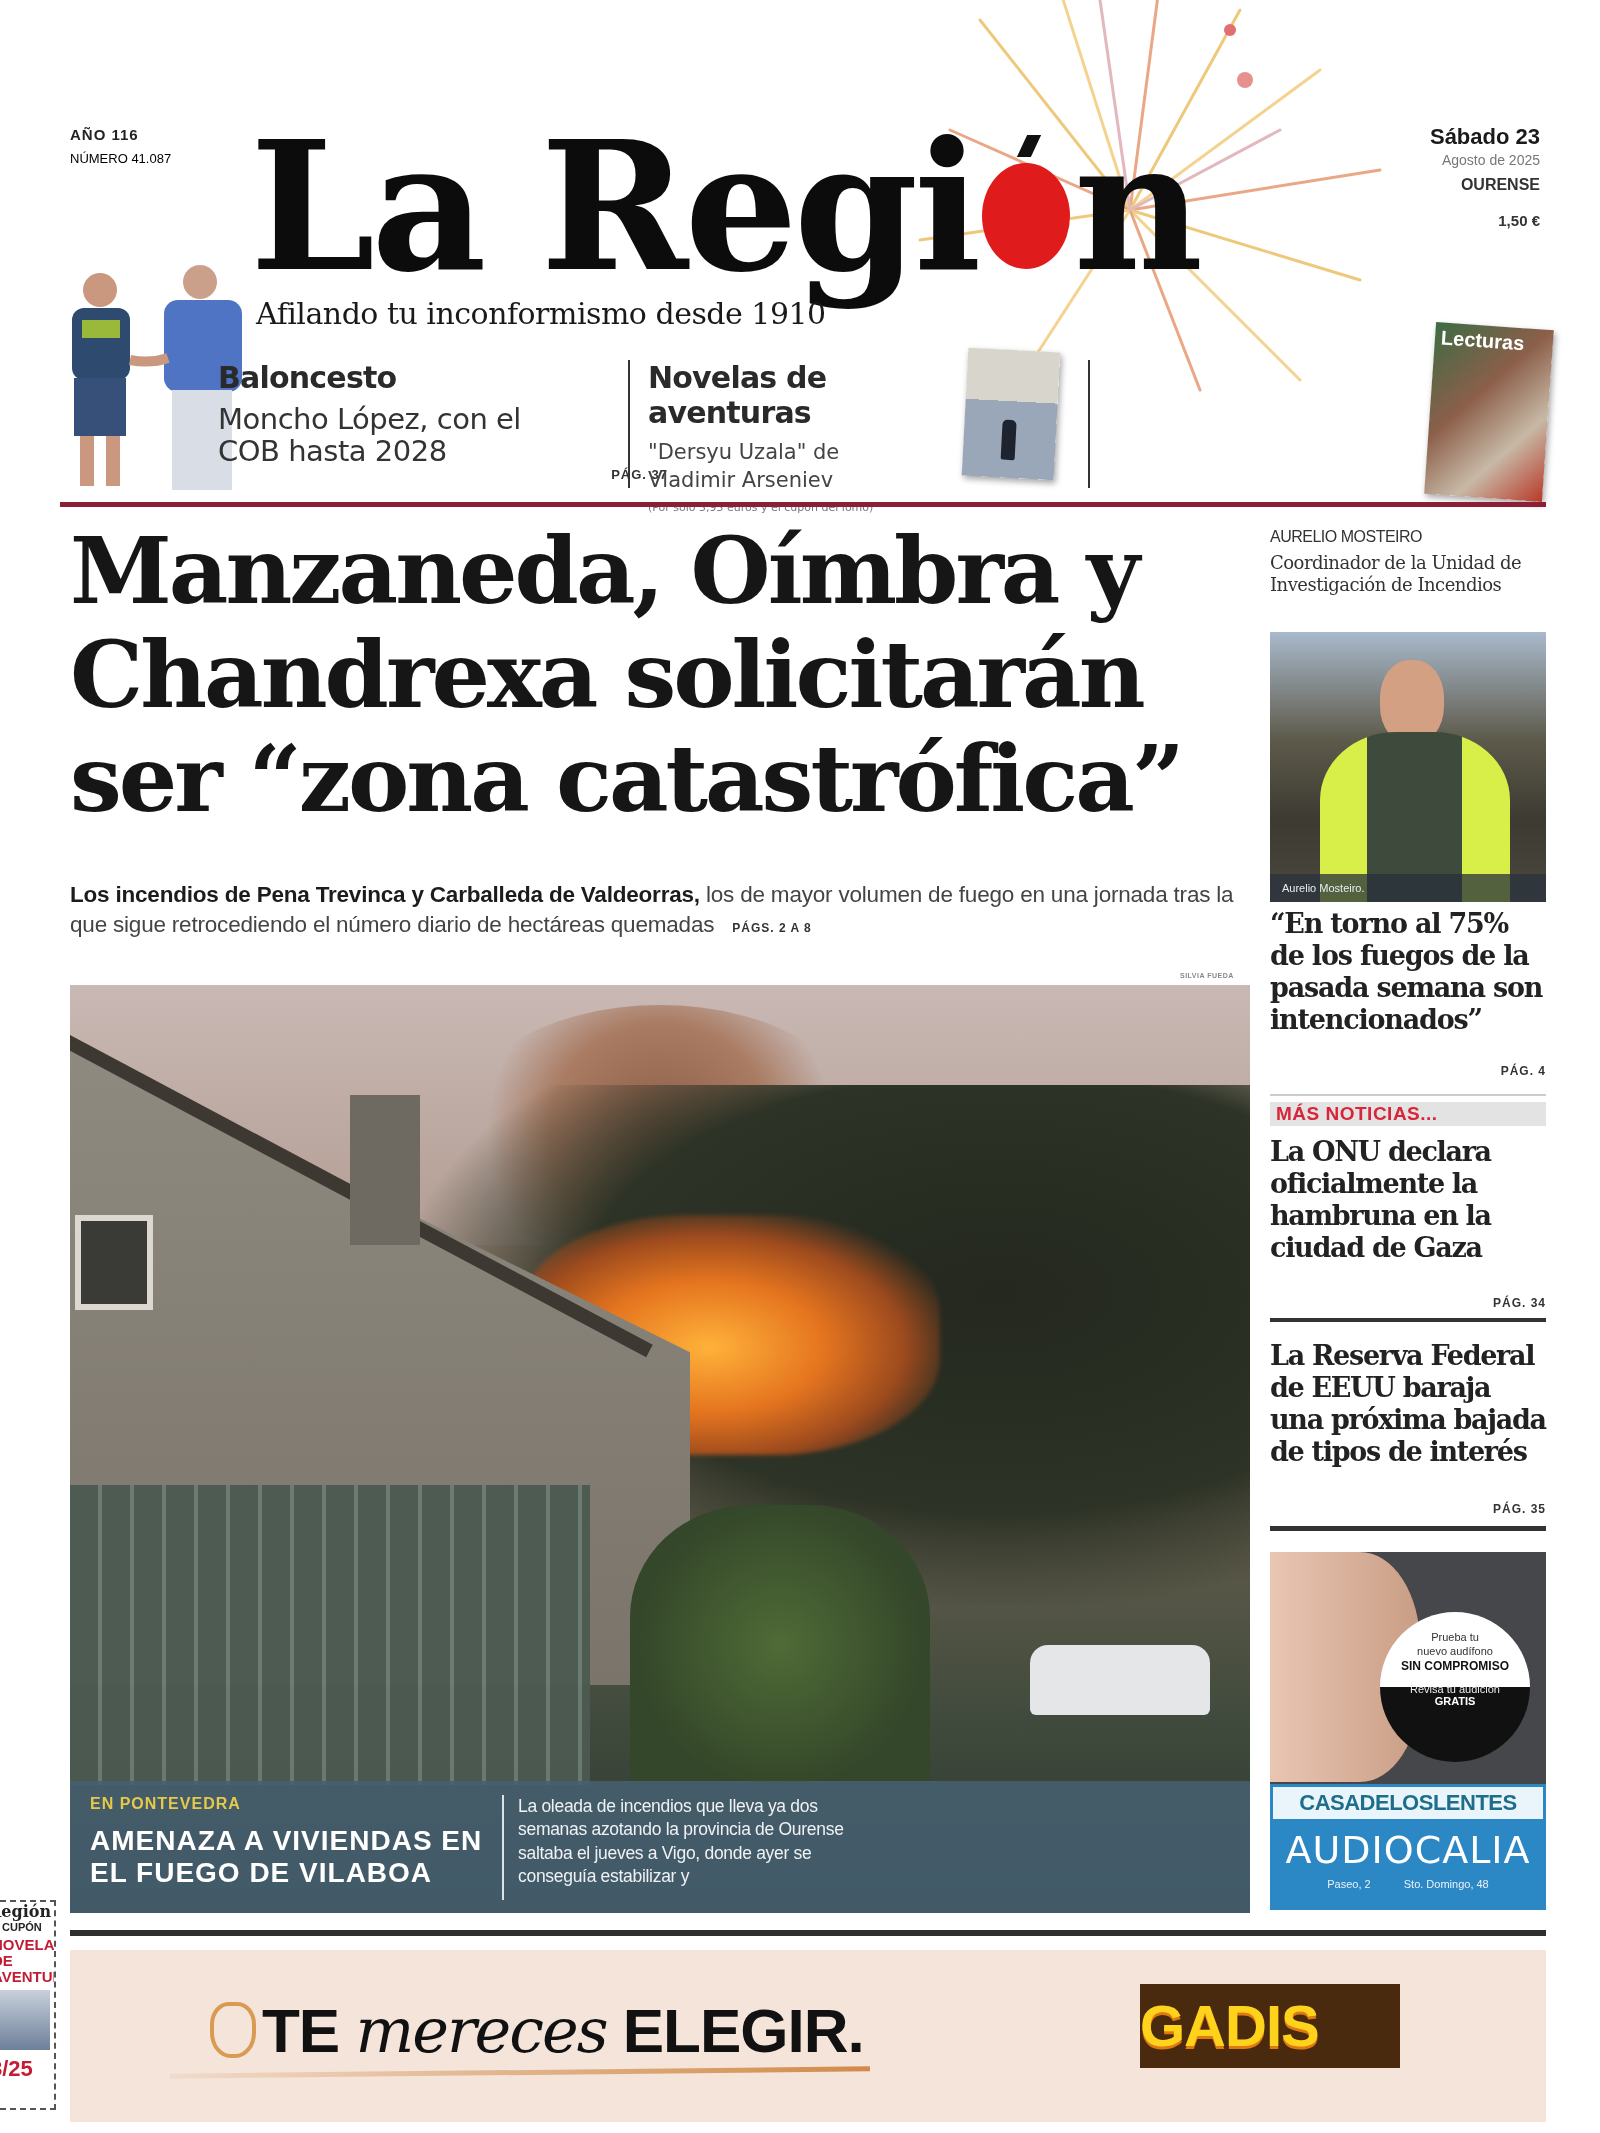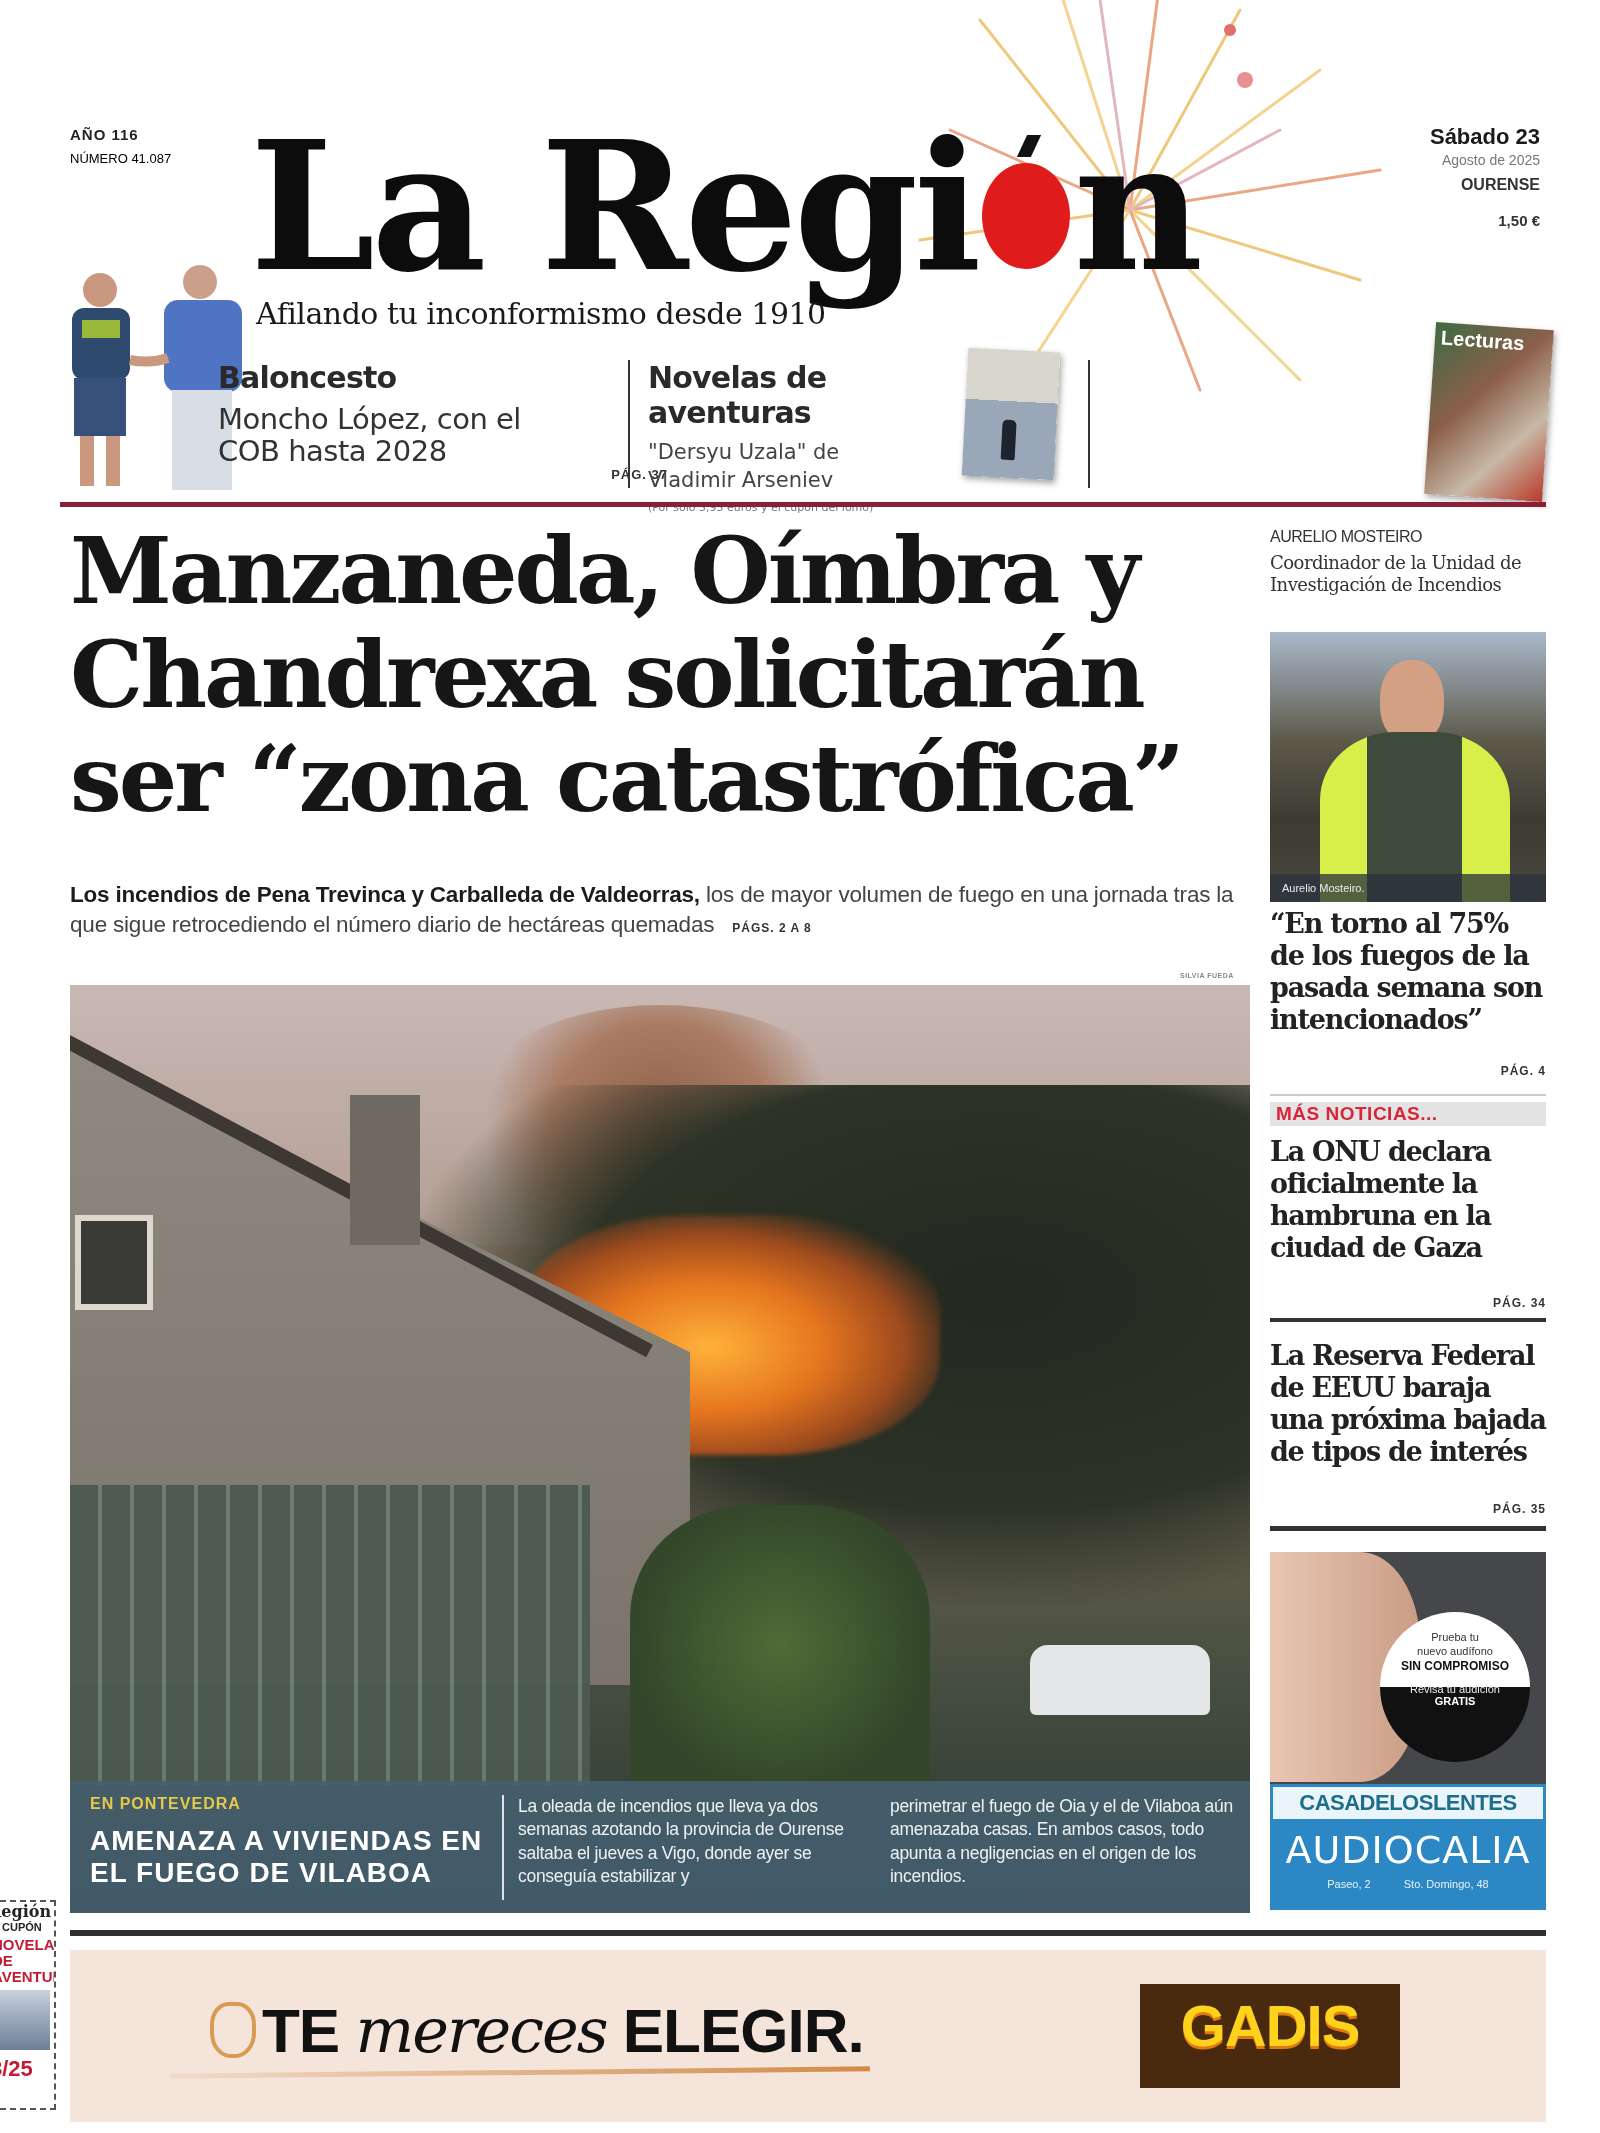--- a/index.html
+++ b/index.html
@@ -93,21 +93,21 @@
   .ad-audio .brand-main .addr { font: 11px "Liberation Sans", sans-serif; color: #e8f3fb; margin-top: 6px; word-spacing: 30px; }
   .ad-audio .brand-main .addr span { word-spacing: normal; }
 
   
   .bottom-rule { position: absolute; left: 70px; top: 1930px; width: 1476px; height: 6px; background: #2f2f2f; }
   .gadis-ad { position: absolute; left: 70px; top: 1950px; width: 1476px; height: 172px; background: #f4e4da; }
   .gadis-ad .slogan { position: absolute; left: 140px; top: 44px; font: bold 62px "Liberation Sans", sans-serif; color: #111; letter-spacing: -1px; white-space: nowrap; }
   .gadis-ad .slogan i { font: italic 62px "DejaVu Serif", serif; font-weight: normal; letter-spacing: -2px; }
   .gadis-ad .smile { display: inline-block; width: 46px; height: 56px; border: 4px solid #d99a52; border-radius: 40% 40% 45% 45%; margin-right: 6px; vertical-align: -6px; }
   .gadis-ad .underline { position: absolute; left: 100px; top: 120px; width: 700px; height: 5px; background: linear-gradient(90deg, rgba(209,139,72,0.1), #d18b48); transform: rotate(-0.6deg); }
-  .gadis-ad .logo-box { position: absolute; left: 1070px; top: 34px; width: 260px; height: 104px; background: #4a2a0e; text-align: center; }
+  .gadis-ad .logo-box { position: absolute; left: 1070px; top: 34px; width: 260px; height: 84px; background: #4a2a0e; text-align: left; }
   .gadis-ad .logo-box span { font: bold 58px "Liberation Sans", sans-serif; color: #ffd21c; letter-spacing: -1px; line-height: 84px; text-shadow: 0 3px 0 #e07a10; }
 
   .coupon { position: absolute; left: 0; top: 1900px; width: 56px; height: 210px; border: 2px dashed #555; border-left: none; overflow: hidden; background: #fff; }
   .coupon .t1 { font: bold 16px "DejaVu Serif", serif; color: #222; margin-left: -12px; }
   .coupon .t2 { font: bold 11px "Liberation Sans", sans-serif; color: #222; margin-left: 2px; }
   .coupon .t3 { font: bold 15px "Liberation Sans", sans-serif; color: #c21c36; line-height: 1.05; margin-left: -8px; margin-top: 4px; }
   .coupon .pic { width: 60px; height: 60px; background: linear-gradient(#c8d0db,#6d7f99); margin: 6px 0 0 -10px; }
   .coupon .t4 { font: bold 22px "Liberation Sans", sans-serif; color: #c21c36; margin-left: -10px; margin-top: 6px; }
 </style>
 </head>
@@ -206,21 +206,20 @@
   <div class="window1"></div>
   <div class="fence"></div>
   <div class="hedge"></div>
   <div class="car"></div>
 
   <div class="caption-bar">
     <div class="cap-kicker">EN PONTEVEDRA</div>
     <div class="cap-title">AMENAZA A VIVIENDAS EN EL FUEGO DE VILABOA</div>
     <div class="cap-sep"></div>
     <div class="cap-col" style="left:448px;">La oleada de incendios que lleva ya dos semanas azotando la provincia de Ourense saltaba el jueves a Vigo, donde ayer se conseguía estabilizar y</div>
-    <div class="cap-col" style="left:820px;">perimetrar el fuego de Oia y el de Vilaboa aún amenazaba casas. En ambos casos, todo apunta a negligencias en el origen de los incendios.</div>
   </div>
 </div>
 
 <div class="rc rc-name" style="position:absolute;">AURELIO MOSTEIRO</div>
 <div class="rc rc-role" style="position:absolute;">Coordinador de la Unidad de Investigación de Incendios</div>
 <div class="rc rc-photo" style="position:absolute;">
   <div class="man-head"></div>
   <div class="man-body"></div>
   <div class="rc-caption">Aurelio Mosteiro.</div>
 </div>

